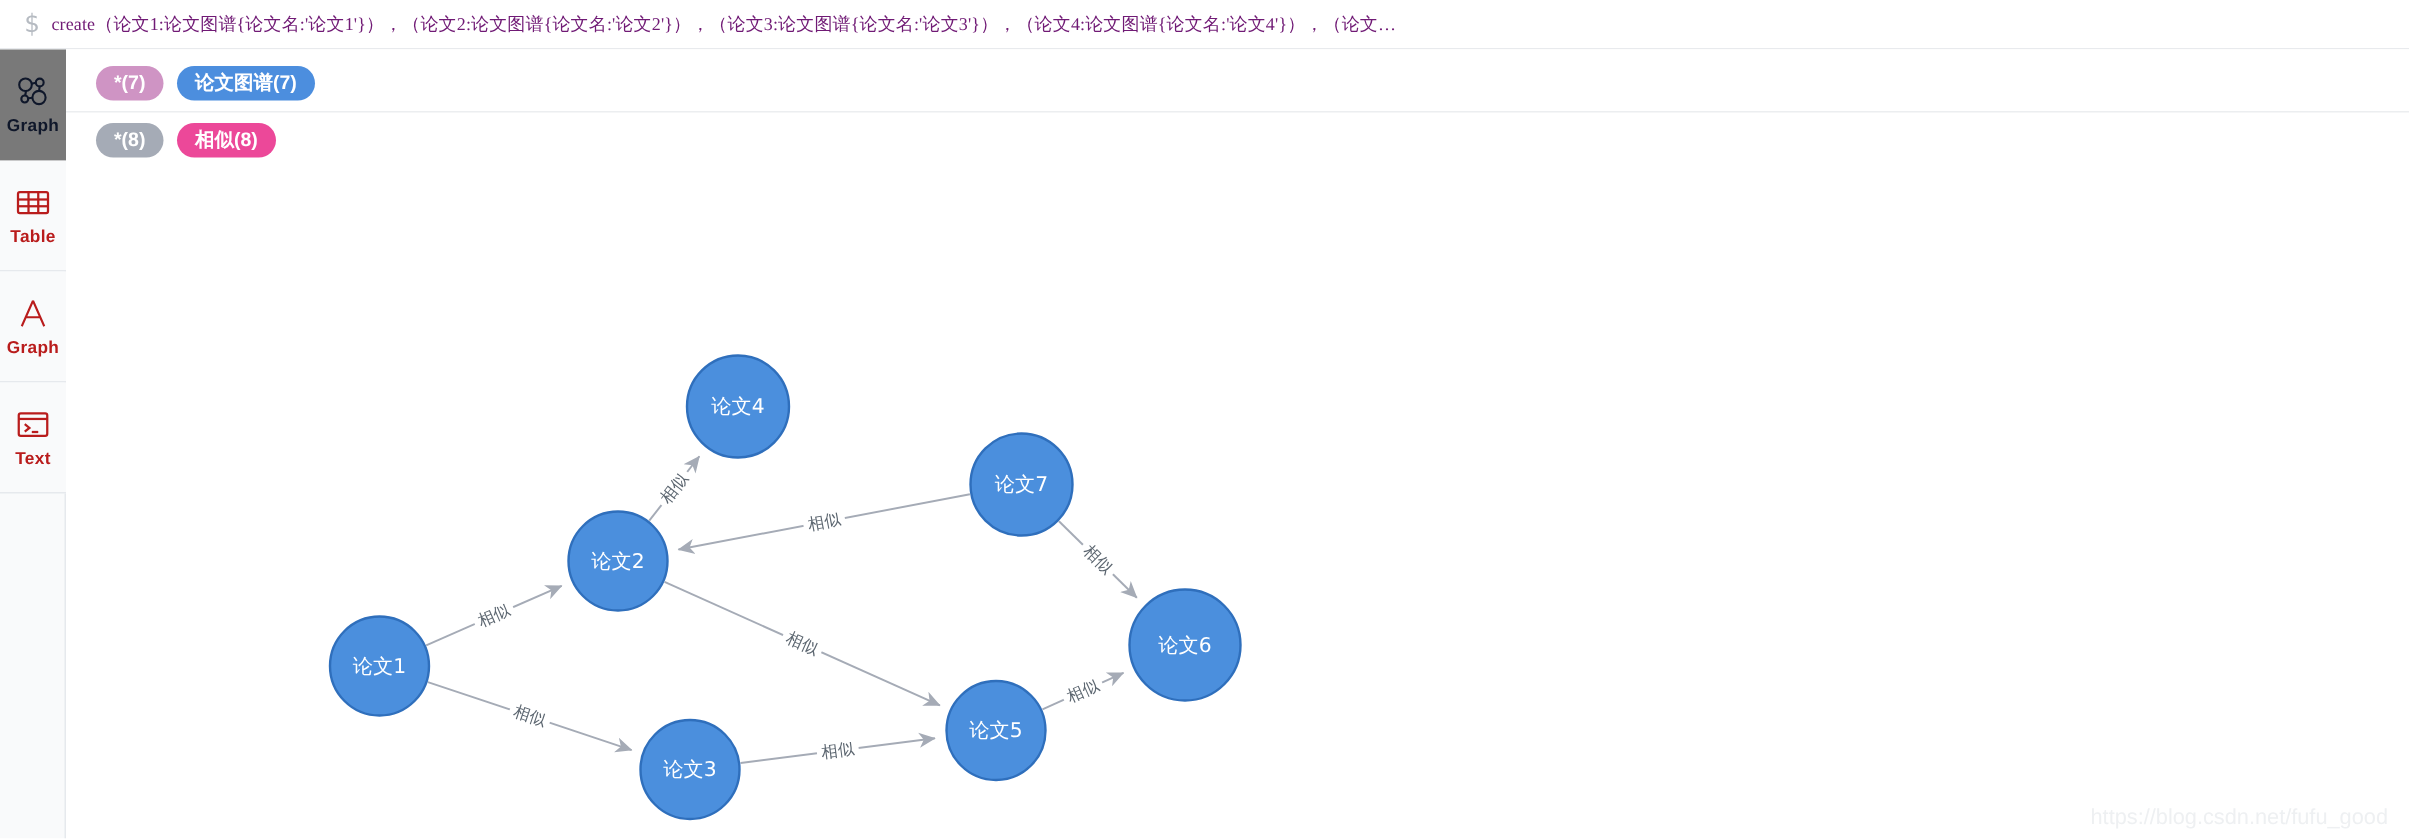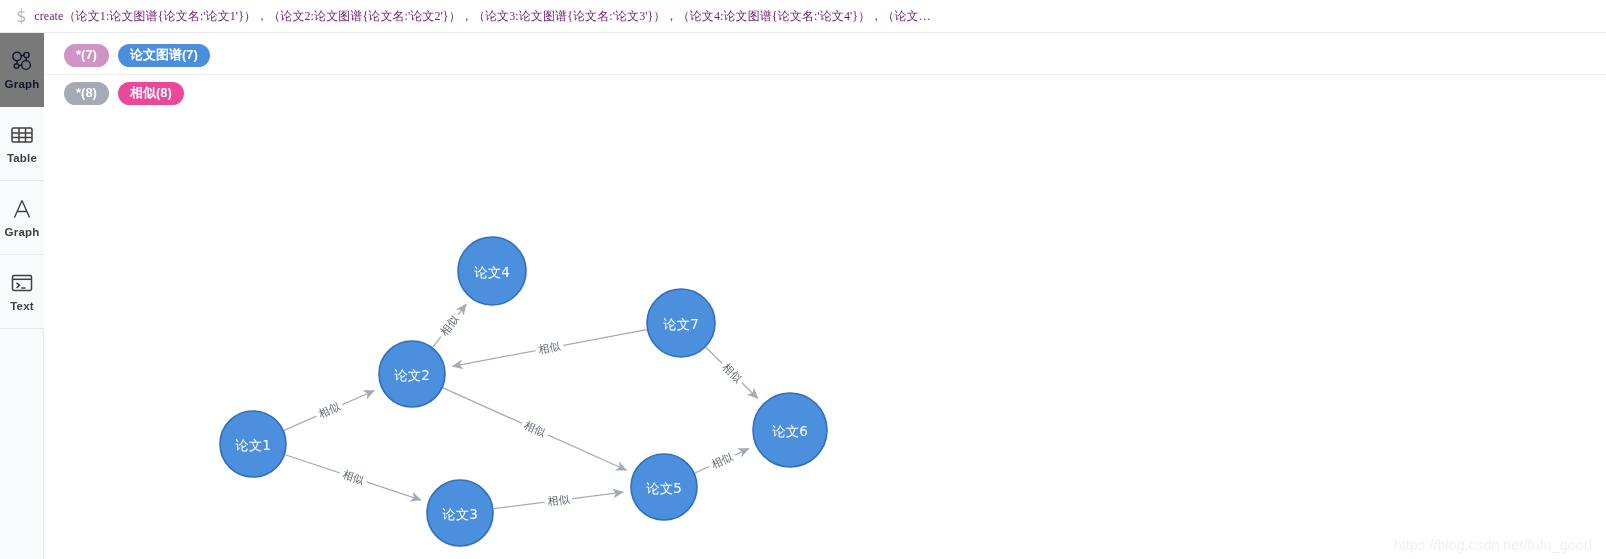--- a/index.html
+++ b/index.html
@@ -74,21 +74,21 @@
   .view-tab {
     width: 44px;
     height: 74px;
     box-sizing: border-box;
     display: flex;
     flex-direction: column;
     align-items: center;
     justify-content: center;
     cursor: pointer;
     border-bottom: 1px solid #e6e9ed;
-    color: #404040;
+    color: #b91c1c;
     background: #f9fafb;
     user-select: none;
   }
   .view-tab.active {
     background: #797979;
     color: #0f172a;
     border-bottom-color: #797979;
   }
   .view-tab .vt-icon {
     width: 26px;

